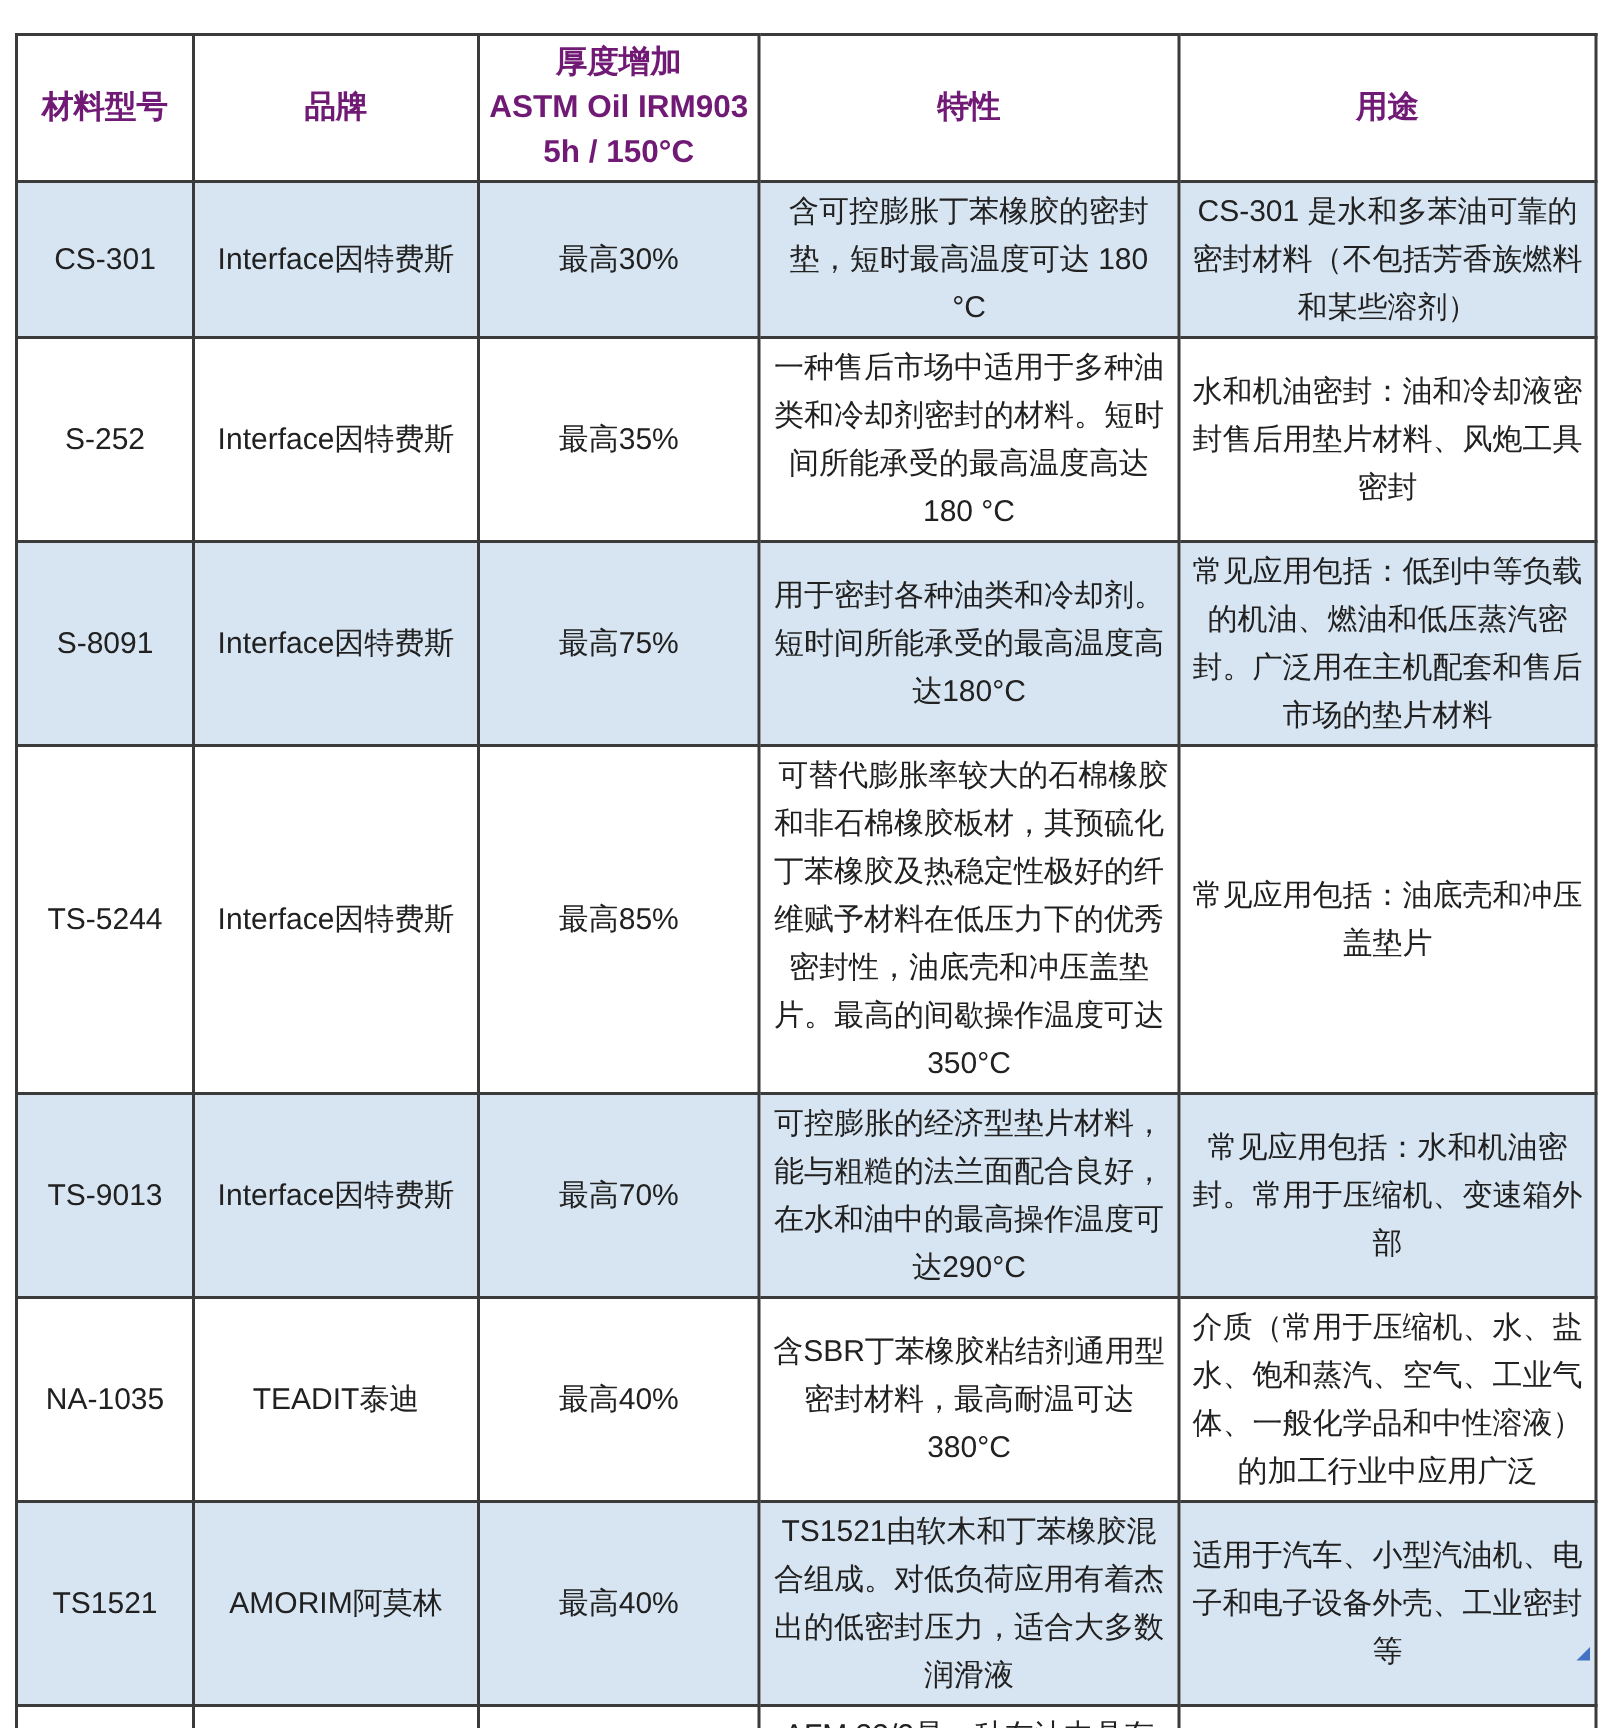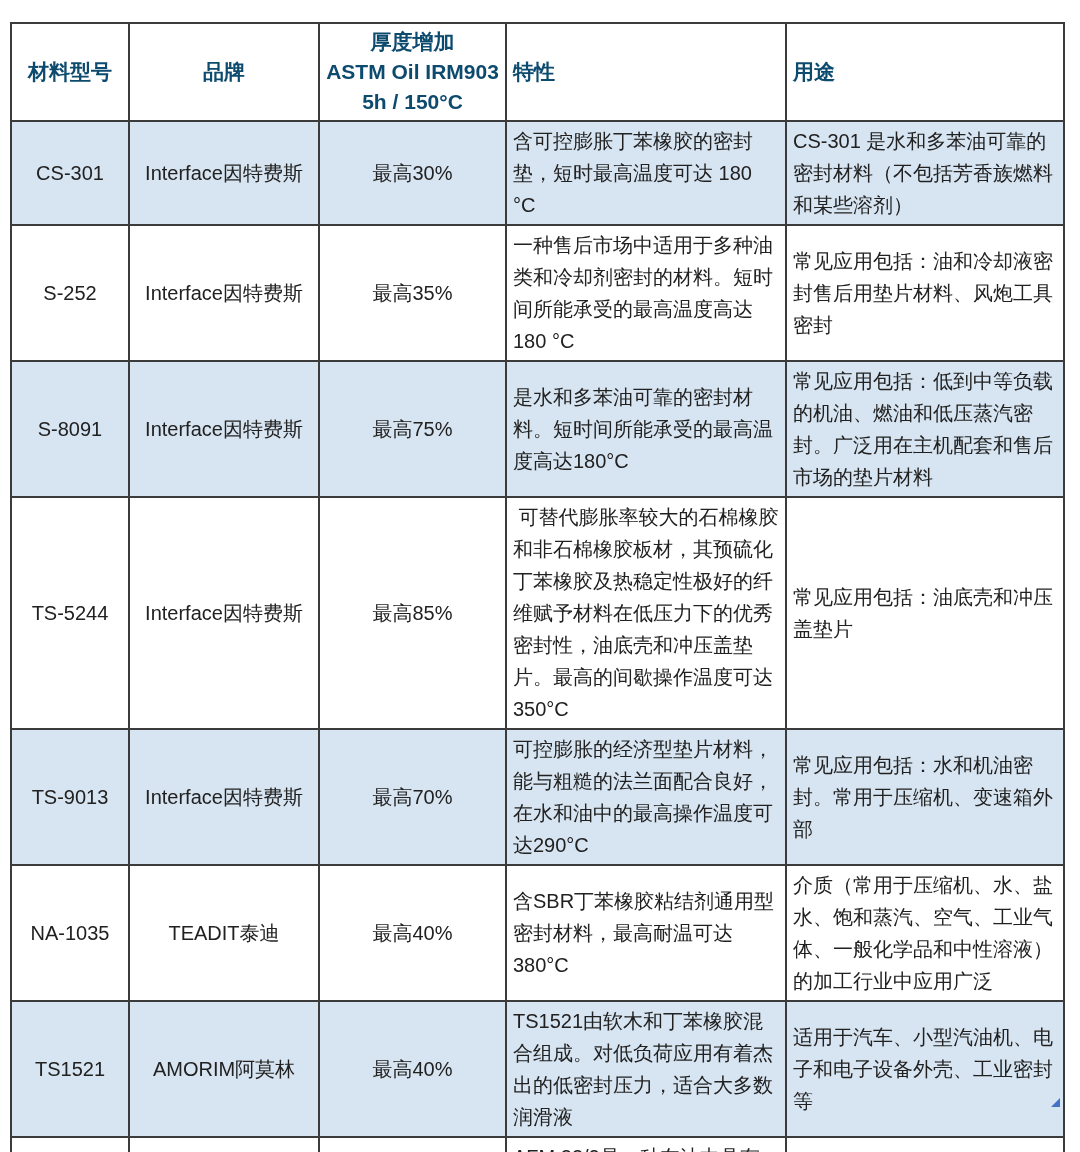--- a/index.html
+++ b/index.html
@@ -31,25 +31,25 @@
     line-height: 32px;
     padding: 3px 6px;
     box-sizing: border-box;
     overflow: hidden;
   }
   thead tr { height: 93px; }
   th {
     font-weight: bold;
     font-size: 21px;
     line-height: 30px;
-    color: #0c4a6e;
+    color: #701a75;
   }
   .c-model, .c-brand, .c-thickness { text-align: center; }
   .c-feature, .c-usage {
-    text-align: left;
+    text-align: center;
     white-space: pre-wrap;
   }
   th.c-thickness { white-space: pre-line; }
   tr.alt td { background: var(--row-highlight, #d7e4f1); }
   .corner-marker {
     position: absolute;
     left: 1041px;
     top: 1076px;
     width: 0;
     height: 0;
@@ -86,27 +86,27 @@
     <td class="c-brand">Interface因特费斯</td>
     <td class="c-thickness">最高30%</td>
     <td class="c-feature">含可控膨胀丁苯橡胶的密封垫，短时最高温度可达 180 °C</td>
     <td class="c-usage">CS-301 是水和多苯油可靠的密封材料（不包括芳香族燃料和某些溶剂）</td>
   </tr>
         <tr style="height: 98px;">
     <td class="c-model">S-252</td>
     <td class="c-brand">Interface因特费斯</td>
     <td class="c-thickness">最高35%</td>
     <td class="c-feature">一种售后市场中适用于多种油类和冷却剂密封的材料。短时间所能承受的最高温度高达 180 °C</td>
-    <td class="c-usage">常见应用包括：油和冷却液密封售后用垫片材料、风炮工具密封</td>
+    <td class="c-usage">水和机油密封：油和冷却液密封售后用垫片材料、风炮工具密封</td>
   </tr>
         <tr class="alt" style="height: 122px;">
     <td class="c-model">S-8091</td>
     <td class="c-brand">Interface因特费斯</td>
     <td class="c-thickness">最高75%</td>
-    <td class="c-feature">是水和多苯油可靠的密封材料。短时间所能承受的最高温度高达180°C</td>
+    <td class="c-feature">用于密封各种油类和冷却剂。短时间所能承受的最高温度高达180°C</td>
     <td class="c-usage">常见应用包括：低到中等负载的机油、燃油和低压蒸汽密封。广泛用在主机配套和售后市场的垫片材料</td>
   </tr>
         <tr style="height: 192px;">
     <td class="c-model">TS-5244</td>
     <td class="c-brand">Interface因特费斯</td>
     <td class="c-thickness">最高85%</td>
     <td class="c-feature"> 可替代膨胀率较大的石棉橡胶和非石棉橡胶板材，其预硫化丁苯橡胶及热稳定性极好的纤维赋予材料在低压力下的优秀密封性，油底壳和冲压盖垫片。最高的间歇操作温度可达350°C</td>
     <td class="c-usage">常见应用包括：油底壳和冲压盖垫片</td>
   </tr>
         <tr class="alt" style="height: 125px;">

